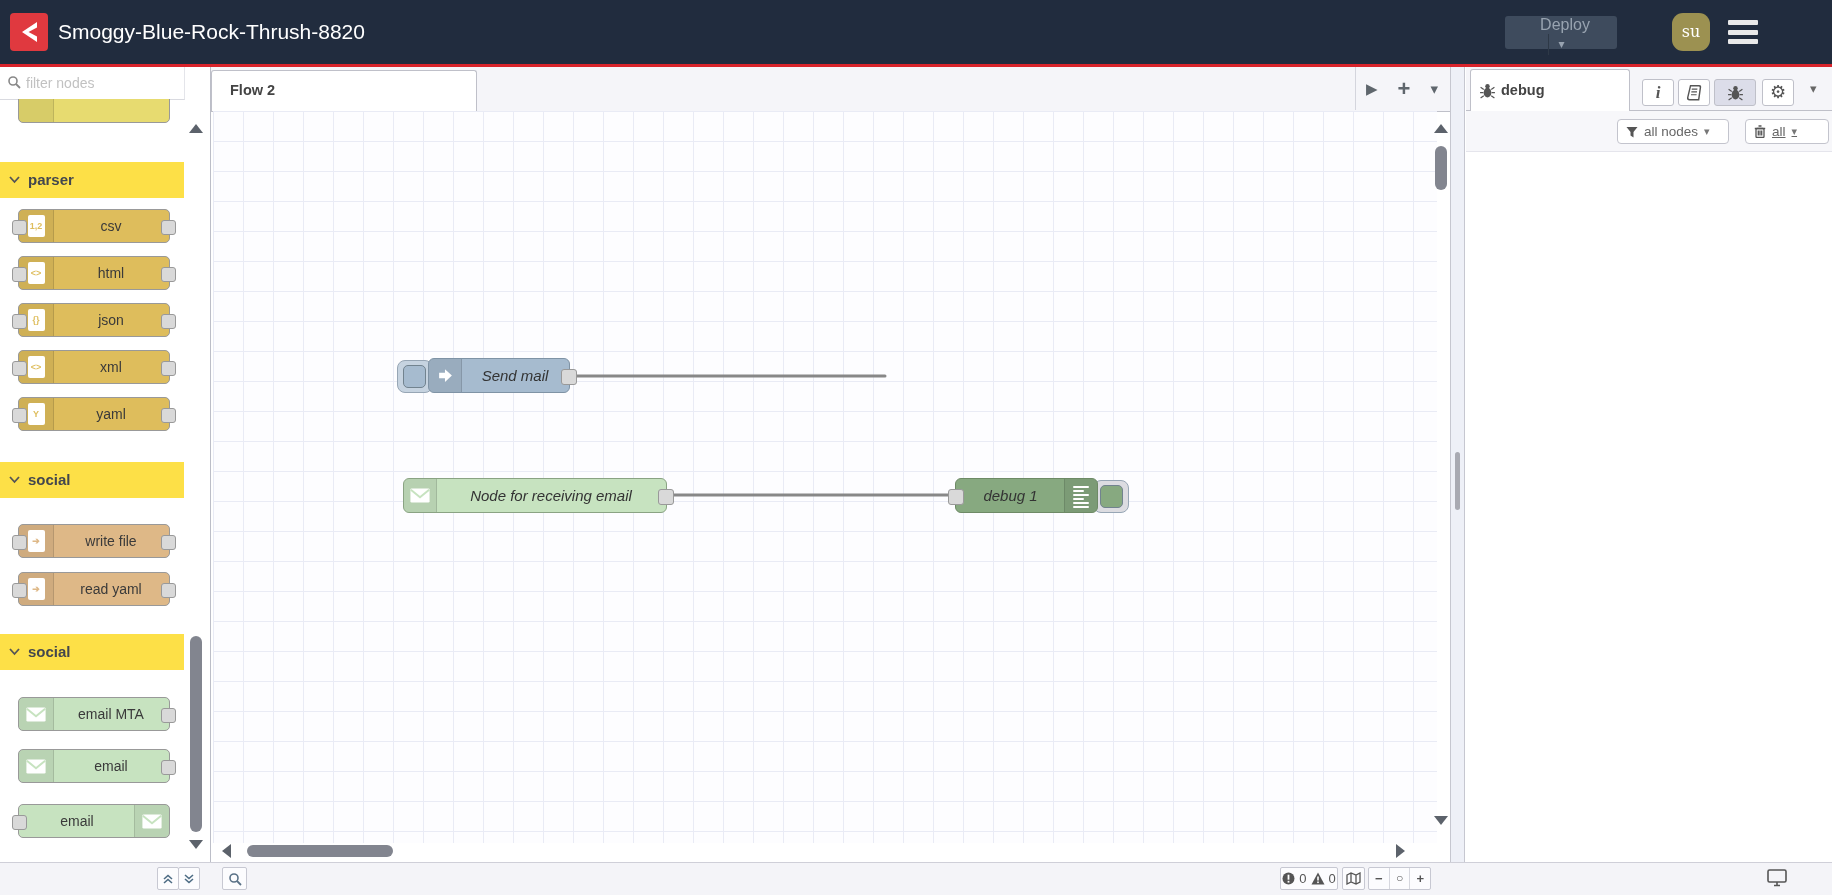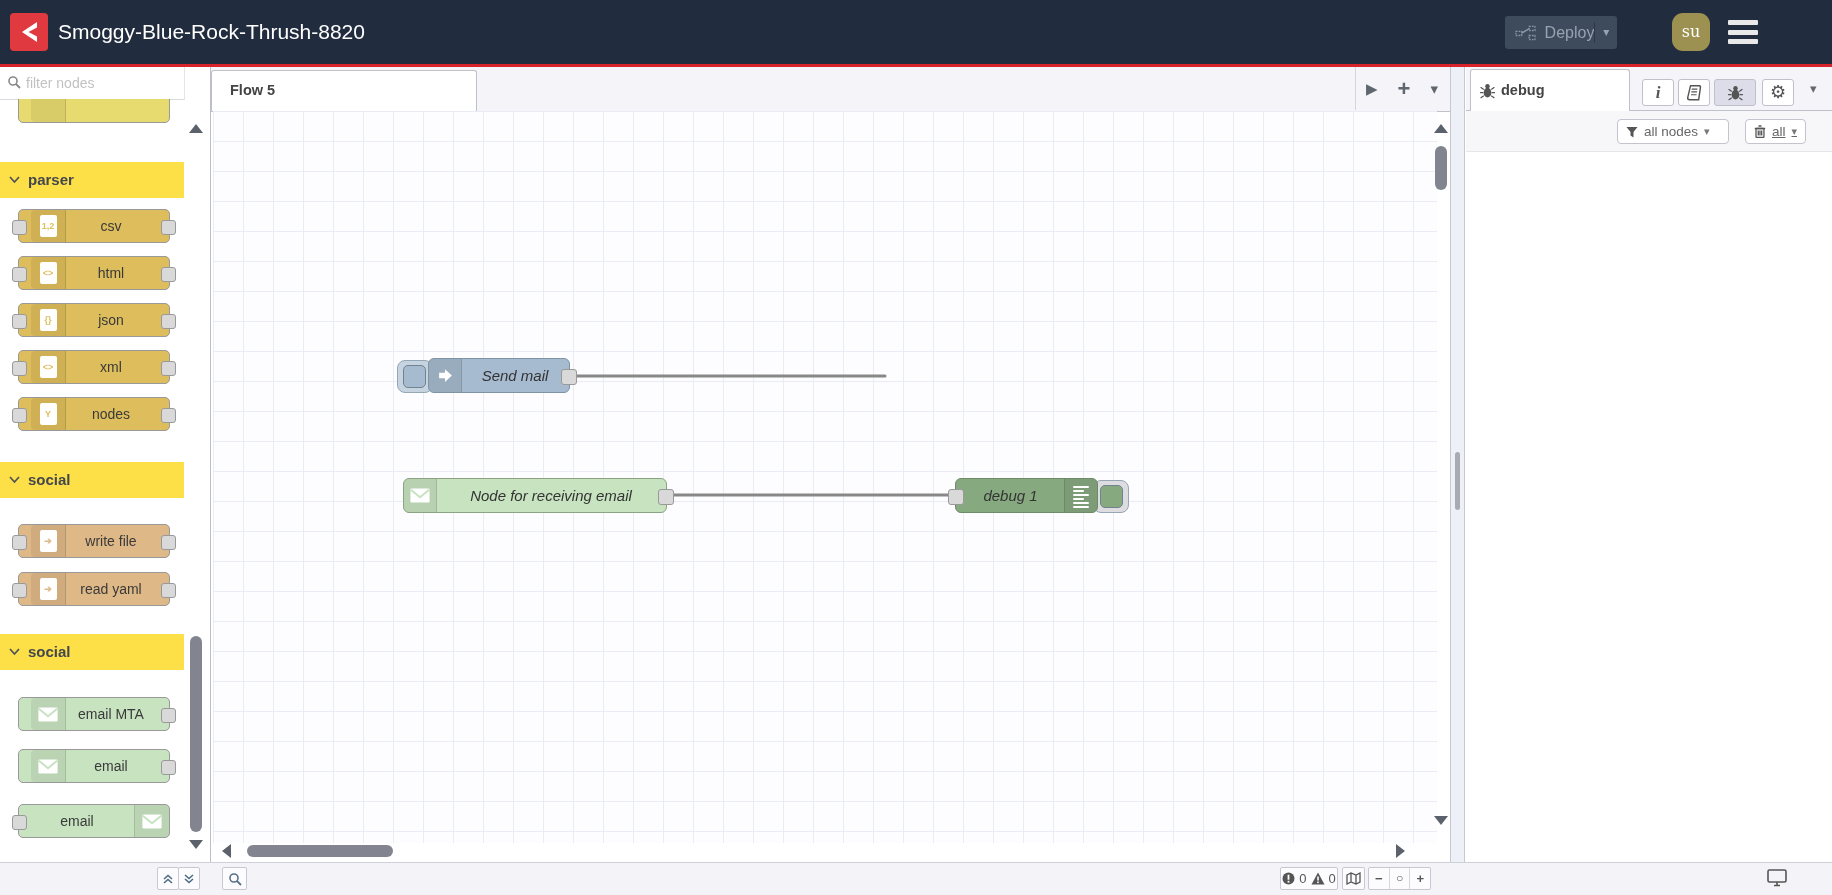--- a/index.html
+++ b/index.html
@@ -4,42 +4,42 @@
 <style>
   html,body{margin:0;padding:0;}
   body{width:1832px;height:895px;position:relative;overflow:hidden;
        font-family:"Liberation Sans",sans-serif;background:#fff;color:#333;}
   .abs{position:absolute;}
 
   
   #header{left:0;top:0;width:1832px;height:64px;background:#212c3e;border-bottom:3px solid #d9232b;}
   #logo{left:10px;top:13px;width:38px;height:38px;background:#e0393f;border-radius:4px;}
   #hdr-title{left:58px;top:0;height:64px;line-height:64px;color:#fff;font-size:21px;}
-  #deploy-btn{left:1505px;top:16px;width:112px;height:33px;background:#3e4b5d;border-radius:3px;display:flex;align-items:center;cursor:pointer;}
+  #deploy-btn{left:1505px;top:16px;width:112px;height:33px;background:#3e4b5d;border-radius:3px;display:flex;align-items:center;cursor:pointer;flex-direction:column;}
   #deploy-label{color:#98a3b0;font-size:16px;margin-left:8px;flex:1;text-align:center;}
   #deploy-caret{width:26px;height:21px;border-left:1px solid #2e3947;color:#98a3b0;font-size:12px;line-height:21px;text-align:center;}
   #avatar{left:1672px;top:13px;width:38px;height:38px;background:#9c9151;border-radius:11px;color:#fff;
           font-family:"DejaVu Serif",serif;font-size:16px;text-align:center;line-height:38px;}
   #hamburger{left:1728px;top:20px;width:30px;height:24px;display:flex;flex-direction:column;justify-content:space-between;cursor:pointer;}
   #hamburger div{height:5px;background:#e9e9e9;border-radius:1px;}
 
   
   #palette{left:0;top:67px;width:210px;height:828px;background:#fff;}
   #palette-divider{left:210px;top:67px;width:1px;height:828px;background:#bcbec8;}
   #palette-filter{left:0;top:0;width:184px;height:32px;border-bottom:1px solid #d9dae0;border-right:1px solid #e4e5ea;}
   #filter-input{position:absolute;left:24px;top:3px;width:152px;height:24px;border:none;outline:none;font-size:14px;color:#666;font-family:"Liberation Sans",sans-serif;}
   #filter-input::placeholder{color:#aaab;}
   .search-glyph{position:absolute;left:7px;top:8px;}
   #palette-scroll{left:0;top:32px;width:184px;height:763px;overflow:hidden;}
   .pal-header{position:absolute;left:0;width:184px;height:36px;background:#fde047;cursor:pointer;}
   .pal-header .lbl{position:absolute;left:28px;top:0;line-height:36px;font-size:15px;font-weight:bold;color:#43474e;}
   .pal-header svg{position:absolute;left:9px;top:13px;}
   .pal-node{position:absolute;left:18px;width:150px;height:32px;border:1px solid #999;border-radius:5px;cursor:grab;}
   .pal-node .icon-region{position:absolute;top:0;height:32px;width:34px;background:rgba(0,0,0,0.065);}
-  .pal-node .icon-region.left{left:12px;border-right:1px solid rgba(0,0,0,0.12);border-radius:4px 0 0 4px;}
+  .pal-node .icon-region.left{left:0;border-right:1px solid rgba(0,0,0,0.12);border-radius:4px 0 0 4px;}
   .pal-node .icon-region.right{right:0;border-left:1px solid rgba(0,0,0,0.12);border-radius:0 4px 4px 0;}
   .pal-node .nlabel{position:absolute;top:0;height:32px;line-height:32px;font-size:14px;color:#3a3a3a;text-align:center;}
   .port{position:absolute;width:13px;height:13px;background:#d9d9d9;border:1px solid #999;border-radius:3px;cursor:crosshair;}
   .file-ic{position:relative;width:17px;height:22px;background:#fff;border-radius:2px;margin:5px auto 0;
            text-align:center;font-weight:bold;font-size:9px;line-height:22px;}
 
   
   #tabbar{left:211px;top:67px;width:1239px;height:44px;background:#f5f5f9;border-bottom:1px solid #bfc0c9;}
   #flow-tab{position:absolute;left:0;top:3px;width:266px;height:41px;background:#fff;border:1px solid #bfc0c9;border-bottom:none;
             border-radius:3px 3px 0 0;box-sizing:border-box;font-size:14.5px;font-weight:600;color:#444;line-height:39px;padding-left:18px;cursor:pointer;}
@@ -166,21 +166,21 @@
           <div class="file-ic" style="color:#debd5c">&lt;&gt;</div>
         </div>
         <div class="nlabel" style="left: 34px; width: 116px;">xml</div>
         <div class="port" style="left: -7px; top: 9.5px;"></div>
         <div class="port" style="right: -7px; top: 9.5px;"></div>
       </div>
       <div class="pal-node" style="top: 298px; background: rgb(222, 189, 92);">
         <div class="icon-region left">
           <div class="file-ic" style="color:#debd5c">Y</div>
         </div>
-        <div class="nlabel" style="left: 34px; width: 116px;">nodes</div>
+        <div class="nlabel" style="left: 34px; width: 116px;">yaml</div>
         <div class="port" style="left: -7px; top: 9.5px;"></div>
         <div class="port" style="right: -7px; top: 9.5px;"></div>
       </div>
       <div class="pal-header" style="top: 363px;">
         <svg width="11" height="9" viewBox="0 0 11 9">
           <path d="M1 2 L5.5 7 L10 2" fill="none" stroke="#555" stroke-width="1.8"></path>
         </svg>
         <span class="lbl">social</span>
       </div>
       <div class="pal-node" style="top: 425px; background: rgb(222, 184, 135);">
@@ -237,21 +237,21 @@
       </div>
     </div>
 
   <div class="tri up" style="left:189px;top:57px;"></div>
   <div class="tri down" style="left:189px;top:773px;"></div>
   <div class="thumb" style="left:190px;top:569px;width:12px;height:196px;"></div>
 </div>
 <div class="abs" id="palette-divider"></div>
 
 <div class="abs" id="tabbar">
-  <div id="flow-tab">Flow 5</div>
+  <div id="flow-tab">Flow 2</div>
   <div id="tab-actions">
     <span class="tb-ic">▶</span>
     <span class="tb-ic" style="font-size:22px;font-weight:bold">+</span>
     <span class="tb-ic">▾</span>
   </div>
 </div>
 
 <div class="abs" id="canvas">
   <svg id="wires" width="1224" height="732">
       <path d="M357 265 C 514.5 265 514.5 265 672 265" stroke="#888" stroke-width="3" fill="none" stroke-linecap="round"></path>
@@ -348,21 +348,21 @@
   </div>
 
   <div id="sb-filterrow">
     <div class="drop-btn" style="left:151px;width:112px;">
       <svg width="12" height="12" viewBox="0 0 12 12">
           <path d="M0.5 1 h11 L7.5 6 v5.5 l-3 -2 V6 Z" fill="#555"></path>
         </svg>
       <span>all nodes</span>
       <span style="font-size:11px;color:#777">▾</span>
     </div>
-    <div class="drop-btn" style="left:279px;width:61px;text-decoration:underline;">
+    <div class="drop-btn" style="left:279px;width:84px;text-decoration:underline;">
       <svg width="12" height="13" viewBox="0 0 12 13">
         <rect x="2" y="3.5" width="8" height="9" rx="1" fill="none" stroke="#555" stroke-width="1.3"></rect>
         <path d="M0.8 3.5 h10.4 M4.5 1 h3 M4.3 5.5 v5 M6 5.5 v5 M7.7 5.5 v5" stroke="#555" stroke-width="1.3"></path>
       </svg>
       <span>all</span>
       <span style="font-size:11px;color:#777">▾</span>
     </div>
   </div>
   <div style="position:absolute;left:0;top:85px;width:366px;height:710px;background:#fff;"></div>
 </div>

